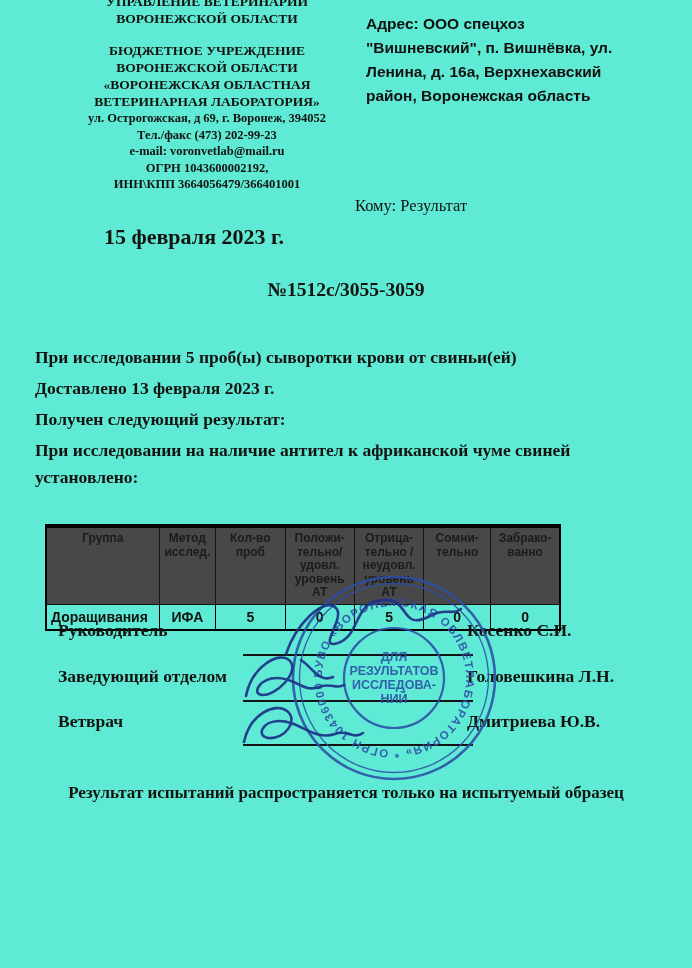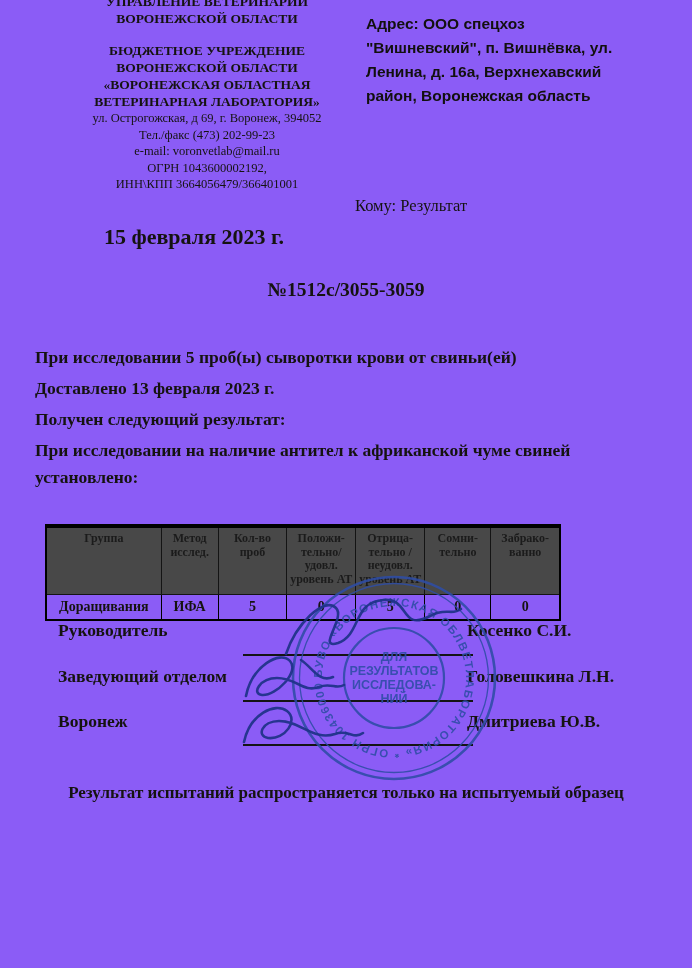--- a/index.html
+++ b/index.html
@@ -1,50 +1,50 @@
 <!DOCTYPE html>
 <html lang="ru"><head>
 <meta charset="utf-8">
 <style>
   html,body { margin:0; padding:0; background:#e8e8e6; }
   .page {
     position:relative; width:692px; height:968px; margin:0 auto;
-    background:#8b5cf6; overflow:hidden;
+    background:#5eead4; overflow:hidden;
     font-family:"Liberation Serif", serif; color:#151310;
   }
   
   .lh-left { position:absolute; left:52px; top:-7px; width:310px; text-align:center; font-weight:bold; }
   .lh-dept  { font-size:13.5px; line-height:17px; white-space:pre-line; }
   .lh-org   { margin-top:15px; font-size:13.5px; line-height:17px; white-space:pre-line; }
-  .lh-cont  { font-size:12.5px; line-height:16.5px; white-space:pre-line; font-weight:normal; }
+  .lh-cont  { font-size:12.5px; line-height:16.5px; white-space:pre-line; font-weight:bold; }
   
   .addr {
     position:absolute; left:366px; top:12px; width:278px;
     font-family:"Liberation Sans", sans-serif; font-weight:700;
     font-size:15.5px; line-height:24px; color:#12100e;
   }
   .kom { position:absolute; left:355px; top:196px; font-size:16.5px; }
   .date-line { position:absolute; left:104px; top:224px; font-size:22px; font-weight:bold; }
   .doc-title { position:absolute; left:0; right:0; top:276px; text-align:center; font-weight:bold; font-size:19.5px; line-height:27px; }
   
   .body-text { position:absolute; left:35px; top:344px; width:628px; font-size:17.5px; line-height:27px; }
   .body-text p { margin:0 0 4px 0;font-weight:bold; }
   
   table.results {
     position:absolute; left:45px; top:524px; width:516px;
-    border-collapse:collapse; font-family:Liberation Serif, serif;
+    border-collapse:collapse; font-family:Liberation Sans, sans-serif;
     border:2px solid #000; border-top:4px solid #000;
   }
   table.results th {
     background:#484848; color:#1b1b1b; font-weight:700; font-size:12px;
     line-height:13.5px; white-space:pre-line; text-align:center; vertical-align:top;
     padding:4px 2px; border:1px solid #141414; height:58px;
   }
   table.results td {
-    font-weight:700; font-size:14px; padding:2px 12px; border:1.5px solid #000;
+    font-weight:700; font-size:14px; padding:2px 4px; border:1.5px solid #000;
     text-align:center; height:20px; background:transparent;
   }
   table.results td.left { text-align:left; }
   
   .sig-label { position:absolute; left:58px; font-size:17.5px; font-weight:bold; }
   .sig-name  { position:absolute; left:467px; font-size:17.5px; font-weight:bold; }
   .sig-line  { position:absolute; left:243px; width:230px; height:2px; background:#141414; }
   
   .overlay { position:absolute; left:0; top:0; width:692px; height:968px; pointer-events:none; }
   .footnote { position:absolute; left:0; right:0; top:756px; text-align:center; font-size:17px; font-weight:bold;margin-top:27px; }
@@ -129,21 +129,21 @@
   </table>
 
   <div class="sig-label" style="top:620px;">Руководитель</div>
   <div class="sig-name" style="top:620px;">Косенко С.И.</div>
   <div class="sig-line" style="top:654px;"></div>
 
   <div class="sig-label" style="top:666px;">Заведующий отделом</div>
   <div class="sig-name" style="top:666px;">Головешкина Л.Н.</div>
   <div class="sig-line" style="top:700px;"></div>
 
-  <div class="sig-label" style="top:711px;">Воронеж</div>
+  <div class="sig-label" style="top:711px;">Ветврач</div>
   <div class="sig-name" style="top:711px;">Дмитриева Ю.В.</div>
   <div class="sig-line" style="top:744px;"></div>
 
   <svg class="overlay" viewBox="0 0 692 968">
     <g stroke="#2e4da6" fill="none" opacity="0.88">
       <circle cx="394" cy="678" r="101" stroke-width="2.6"></circle>
       <circle cx="394" cy="678" r="94.5" stroke-width="1.3"></circle>
       <circle cx="394" cy="678" r="50" stroke-width="2.2"></circle>
       <defs>
         <path id="ringPath" d="M 322 678 a 72 72 0 1 1 144 0 a 72 72 0 1 1 -144 0"></path>

